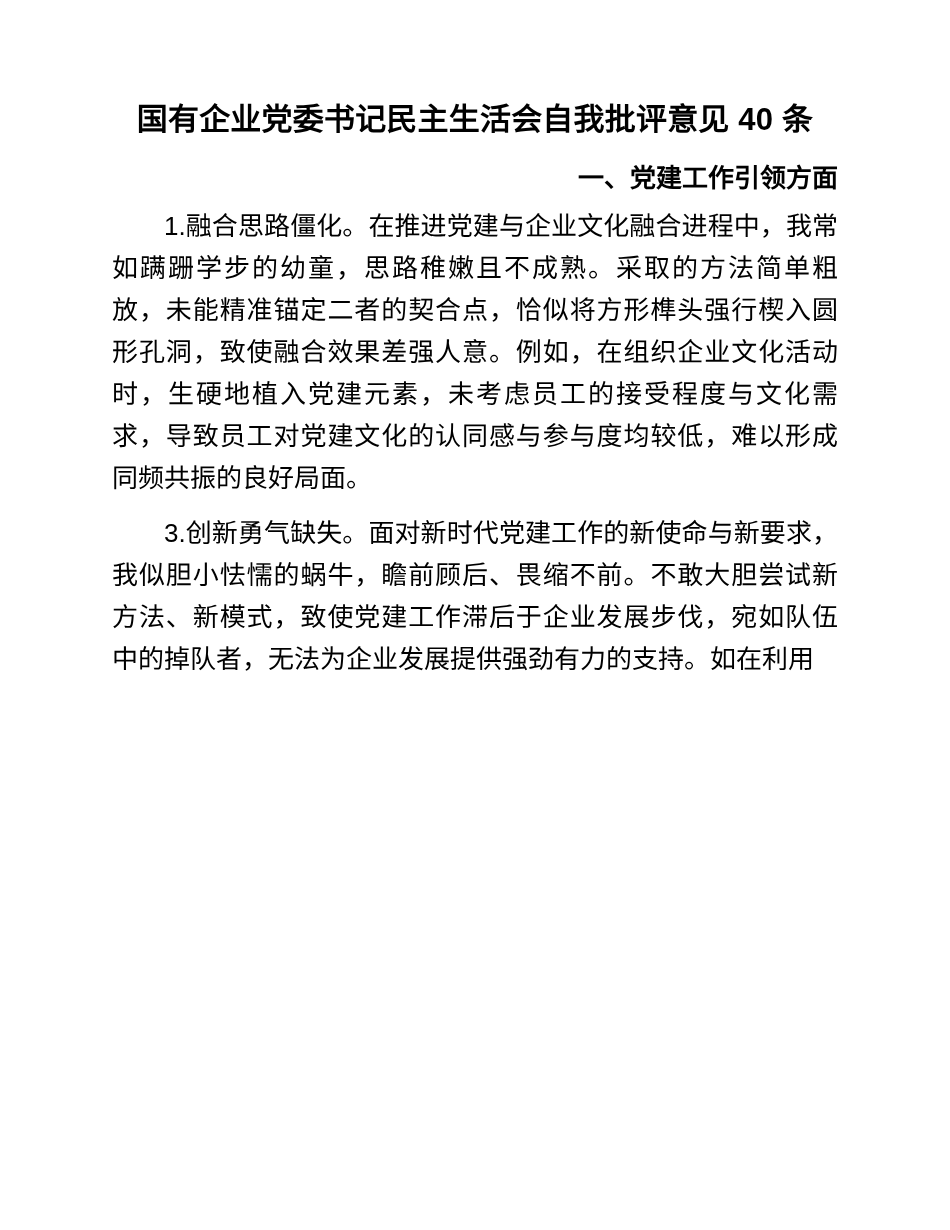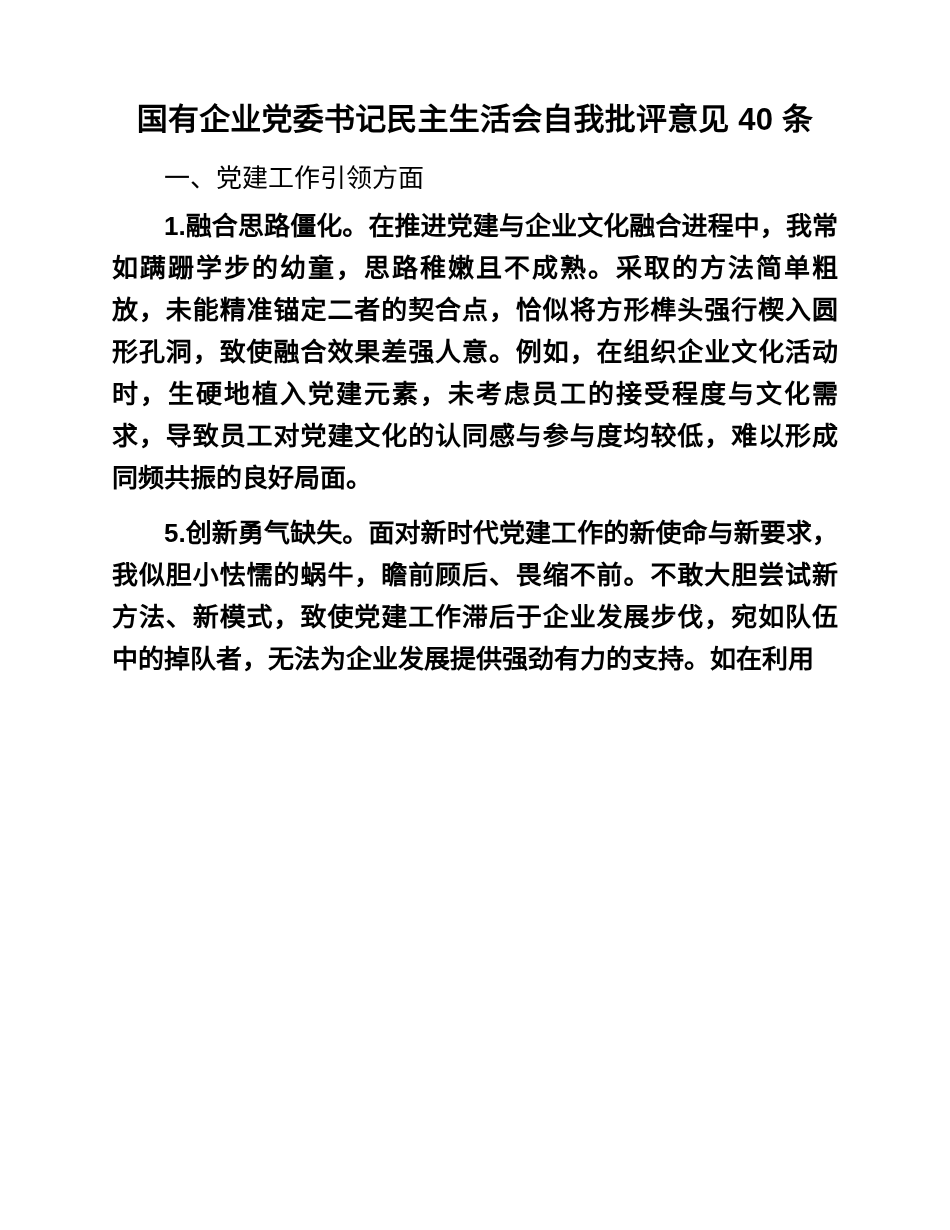--- a/index.html
+++ b/index.html
@@ -33,31 +33,31 @@
     line-height: 47px;
     text-align: center;
     letter-spacing: 0.2px;
     margin: 0 0 14px 0;
     color: #000000;
     white-space: pre-wrap;
   }
 
   .section-heading {
     font-size: 26px;
-    font-weight: normal;
+    font-weight: bold;
     line-height: 42px;
     text-indent: 52px;
     margin: 0 0 6px 0;
-    text-align: left;
+    text-align: right;
     color: #000000;
   }
 
   .body-para {
     font-size: 26px;
-    font-weight: bold;
+    font-weight: normal;
     line-height: 42px;
     text-indent: 52px;
     margin: 0 0 13px 0;
     text-align: justify;
     text-justify: inter-ideograph;
     color: #000000;
     word-break: break-all;
   }
 
   .body-para:last-child {
@@ -70,16 +70,16 @@
 <div class="page">
   <div class="content">
 
     <h1 class="doc-title">国有企业党委书记民主生活会自我批评意见 40 条</h1>
 
     <h2 class="section-heading">一、党建工作引领方面</h2>
 
     <p class="body-para">1.融合思路僵化。在推进党建与企业文化融合进程中，我常如蹒跚学步的幼童，思路稚嫩且不成熟。采取的方法简单粗放，未能精准锚定二者的契合点，恰似将方形榫头强行楔入圆形孔洞，致使融合效果差强人意。例如，在组织企业文化活动时，生硬地植入党建元素，未考虑员工的接受程度与文化需求，导致员工对党建文化的认同感与参与度均较低，难以形成同频共振的良好局面。</p>
 
 
-    <p class="body-para">5.创新勇气缺失。面对新时代党建工作的新使命与新要求，我似胆小怯懦的蜗牛，瞻前顾后、畏缩不前。不敢大胆尝试新方法、新模式，致使党建工作滞后于企业发展步伐，宛如队伍中的掉队者，无法为企业发展提供强劲有力的支持。如在利用</p>
+    <p class="body-para">3.创新勇气缺失。面对新时代党建工作的新使命与新要求，我似胆小怯懦的蜗牛，瞻前顾后、畏缩不前。不敢大胆尝试新方法、新模式，致使党建工作滞后于企业发展步伐，宛如队伍中的掉队者，无法为企业发展提供强劲有力的支持。如在利用</p>
 
   </div>
 </div>
 
 </body></html>

